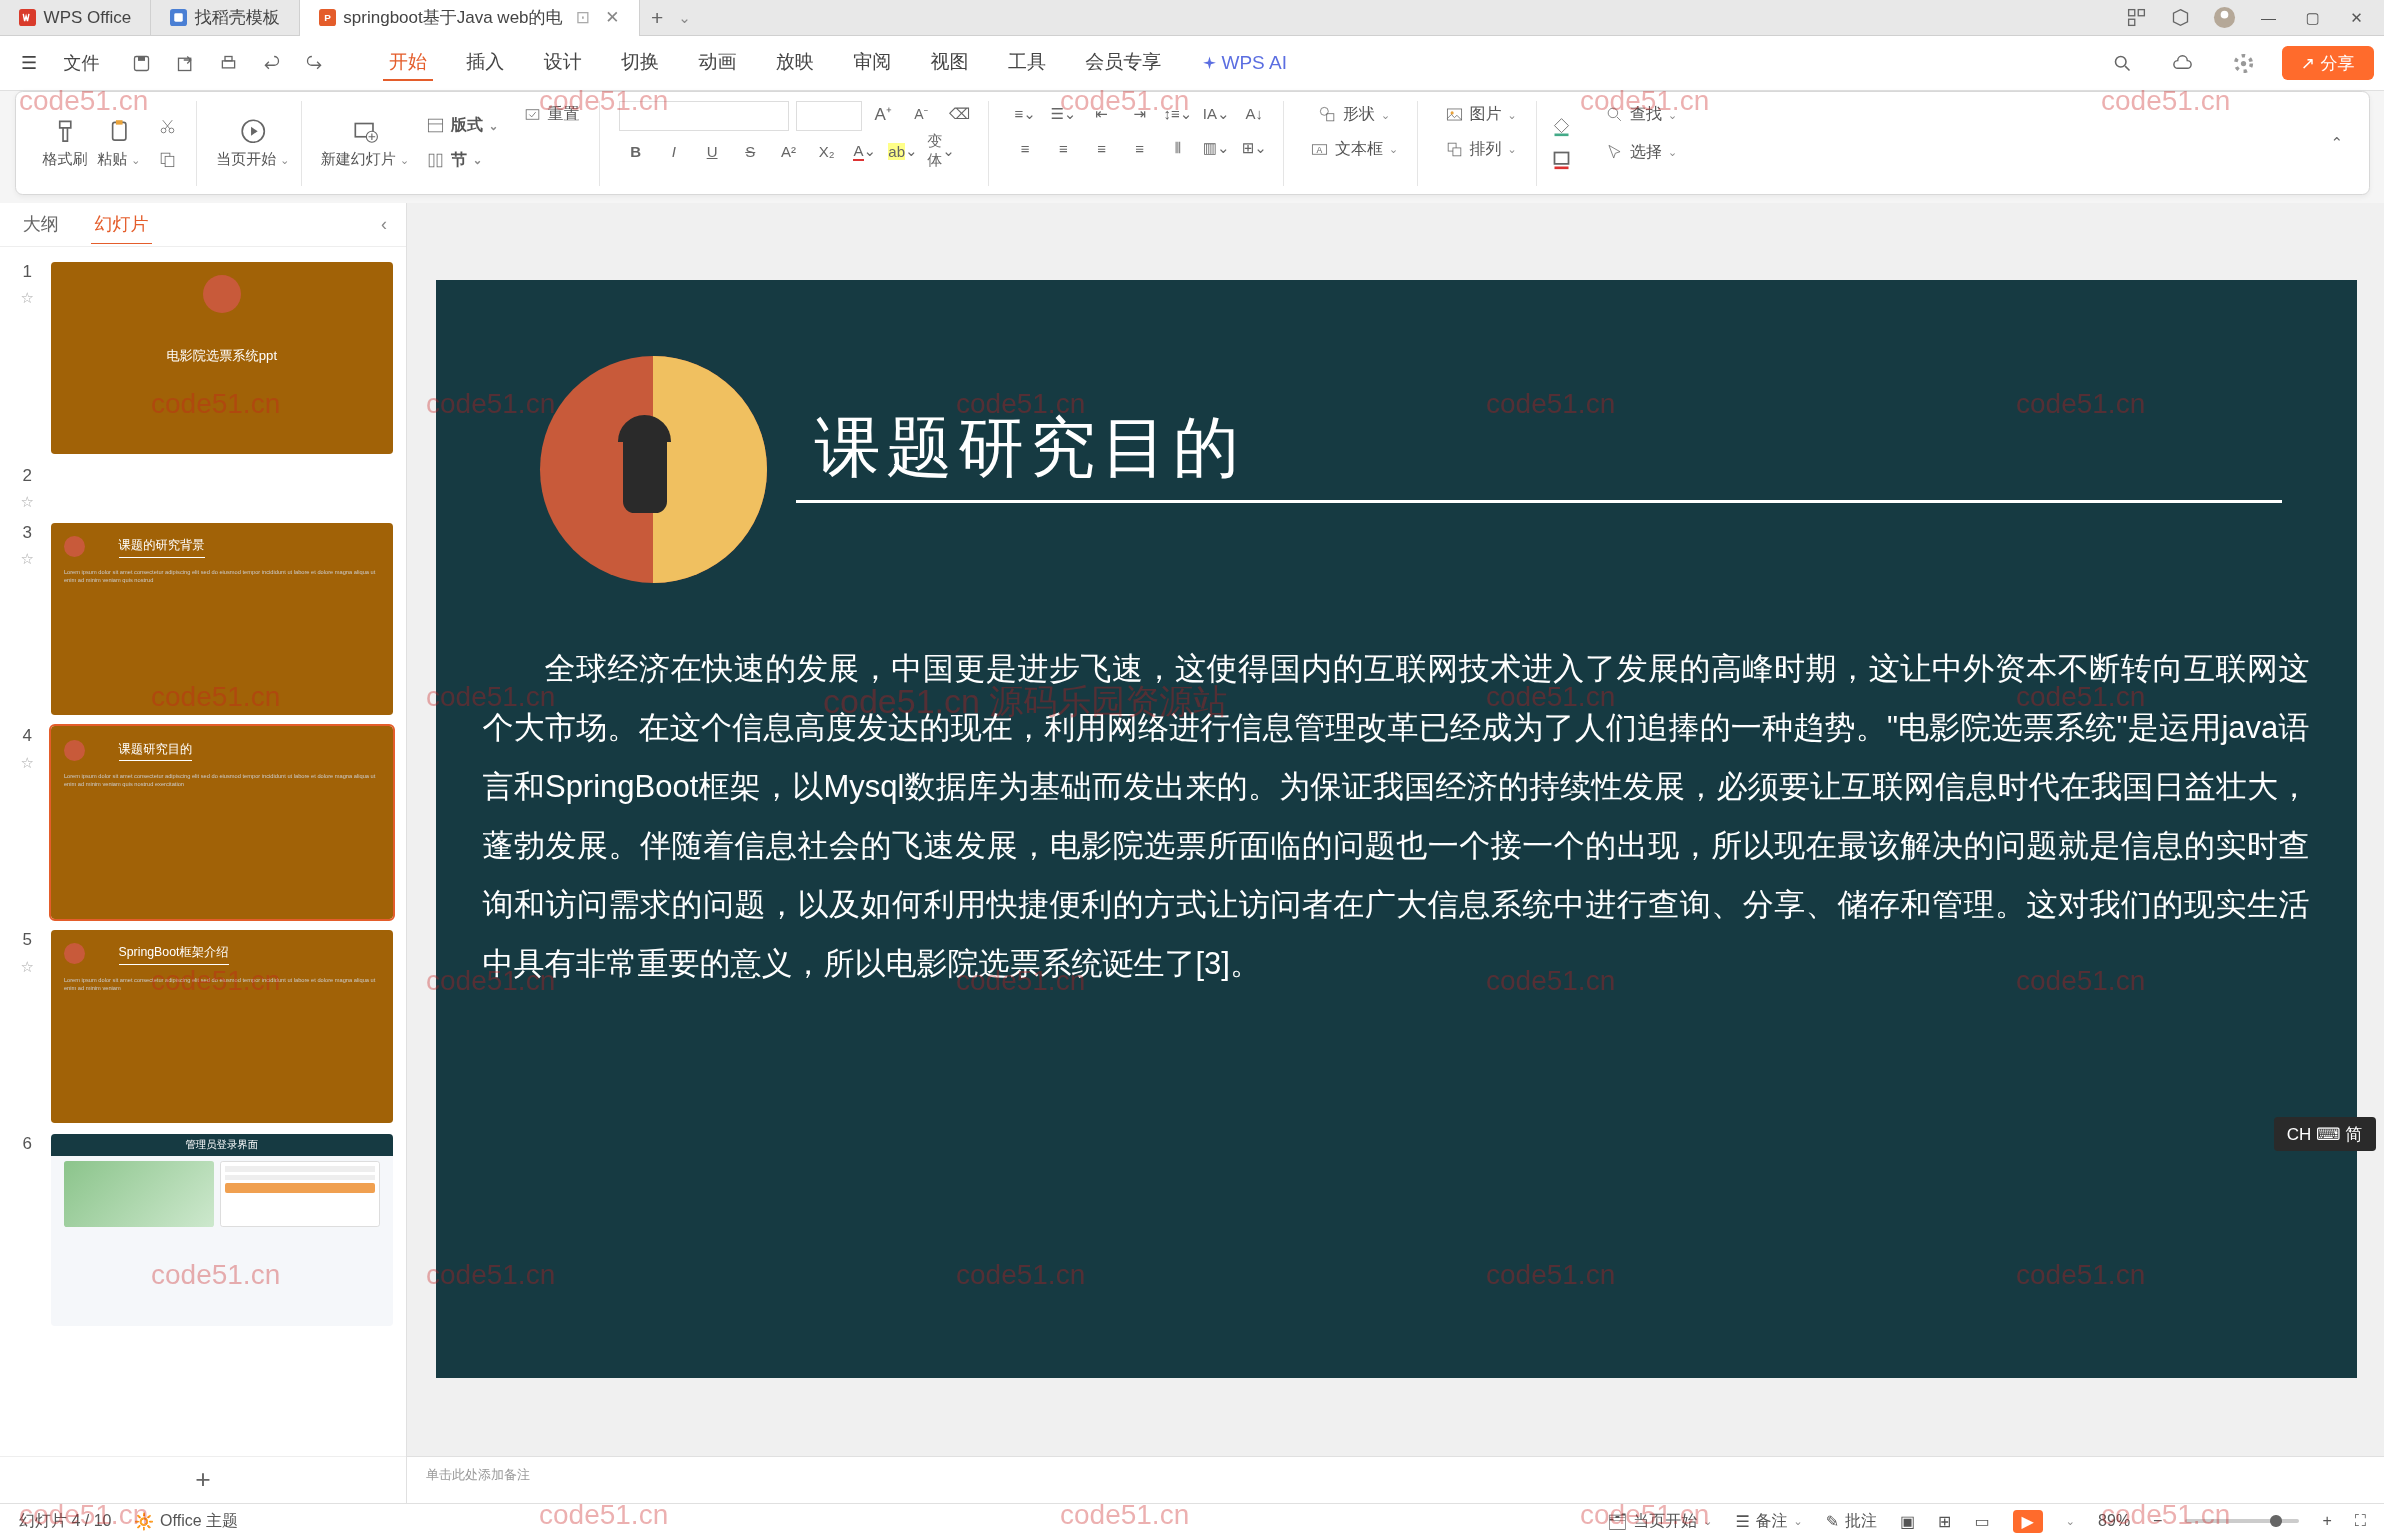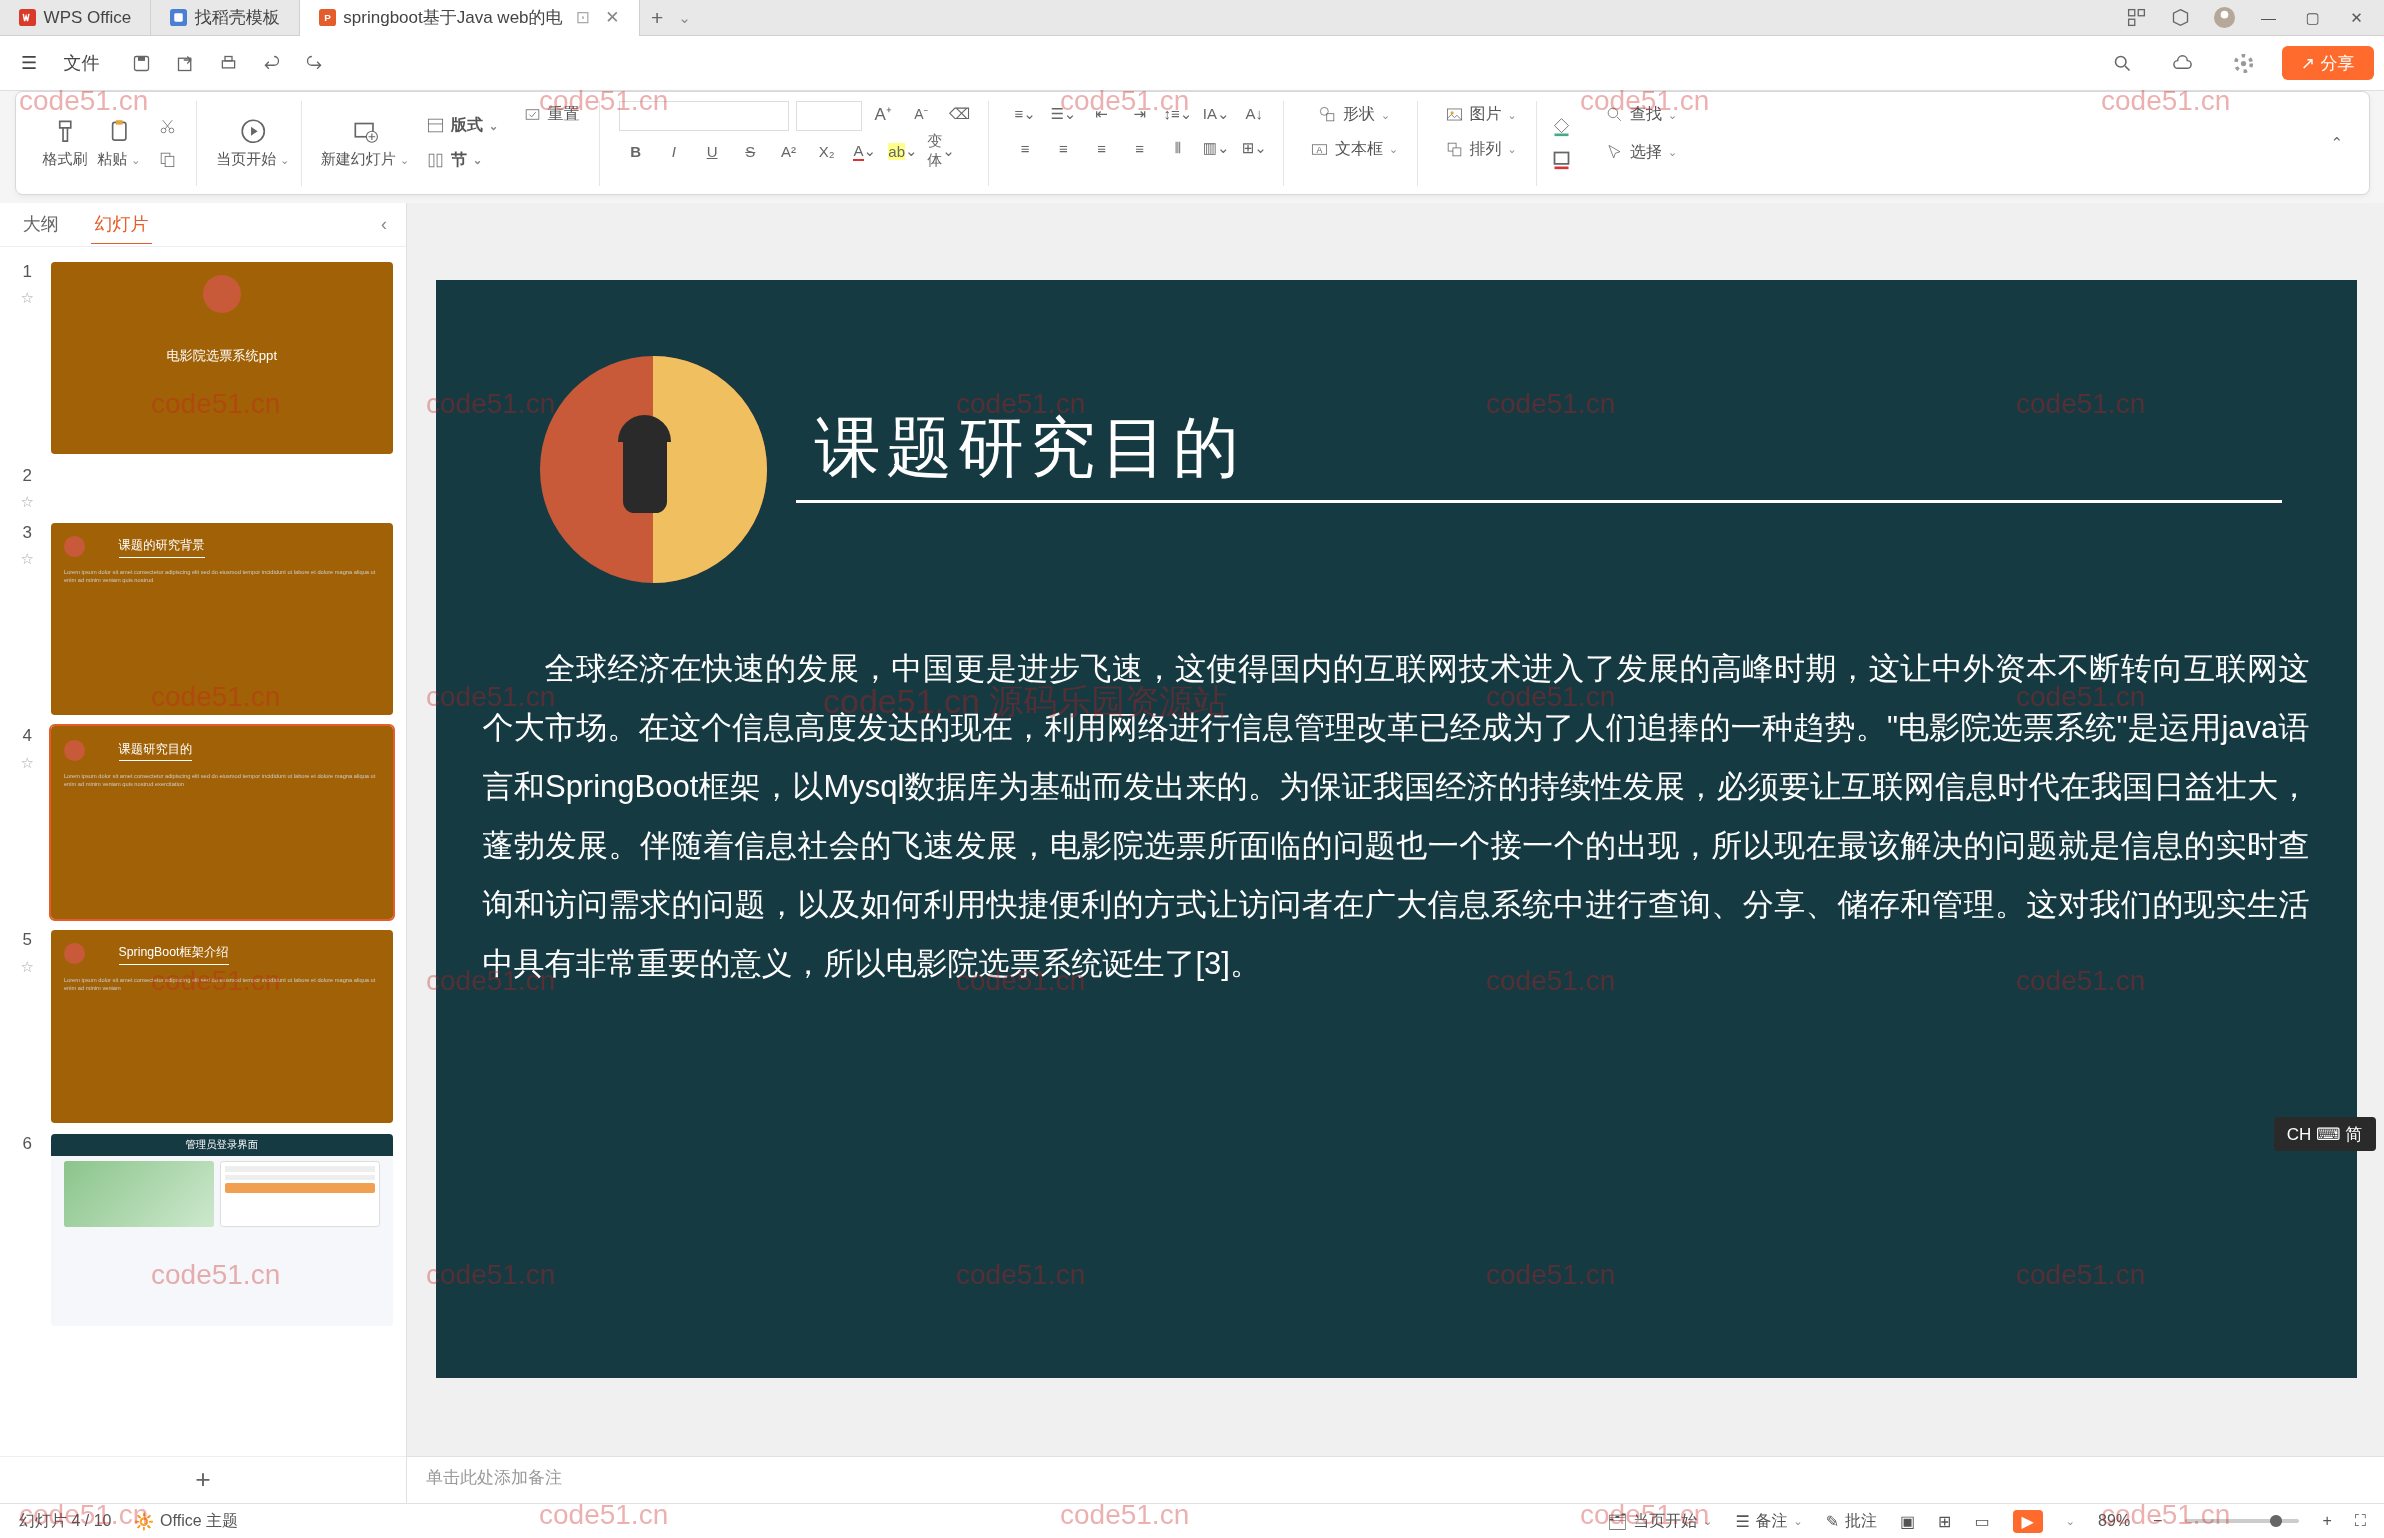--- a/index.html
+++ b/index.html
@@ -63,21 +63,21 @@
     .thumb-small-icon { width: 21px; height: 21px; background: #c85a3a; border-radius: 50%; display: inline-block; vertical-align: middle; margin-right: 5.7px; }
     .thumb-text { font-size: 5.7px; color: #ccc; line-height: 1.4; margin-top: 3.8px; }
     .thumb-login { background: #f5f7fa; }
     .add-slide { display: flex; align-items: center; justify-content: center; height: 47px; font-size: 26.5px; color: #666; cursor: pointer; border-top: 0.9px solid #eee; }
     
     
     .canvas-area { flex: 1; background: #f0f0f0; display: flex; flex-direction: column; overflow: hidden; }
     .slide-viewport { flex: 1; display: flex; align-items: center; justify-content: center; padding: 9.5px 19px; position: relative; }
     .slide { width: 1921px; height: 1098px; background: #163a42; position: relative; overflow: hidden; color: #fff; }
     
-    .notes-area { height: 47px; padding: 9.5px 19px; color: #999; font-size: 17px; background: #fff; border-top: 0.9px solid #e0e0e0; }
+    .notes-area { height: 47px; padding: 9.5px 19px; color: #999; font-size: 13px; background: #fff; border-top: 0.9px solid #e0e0e0; }
     
     
     .status-bar { height: 36px; background: #fff; border-top: 0.9px solid #e0e0e0; display: flex; align-items: center; padding: 0 19px; font-size: 16px; color: #555; gap: 23px; }
     .status-right { margin-left: auto; display: flex; align-items: center; gap: 23px; }
     .status-item { display: flex; align-items: center; gap: 5.7px; cursor: pointer; }
     .zoom-slider { width: 114px; height: 3.8px; background: #ccc; position: relative; border-radius: 1.9px; }
     .zoom-handle { width: 11.4px; height: 11.4px; background: #666; border-radius: 50%; position: absolute; left: 85px; top: -3.8px; }
     .play-btn { width: 30px; height: 23px; background: #ff6b2c; border-radius: 3.8px; display: flex; align-items: center; justify-content: center; color: #fff; }
     
     .ime-badge { position: absolute; right: 9.5px; top: 1117px; background: #2a2a2a; color: #fff; padding: 5.7px 13.2px; border-radius: 3.8px; font-size: 17px; display: flex; align-items: center; gap: 5.7px; }
@@ -166,20 +166,38 @@
       <svg viewBox="0 0 24 24" width="21" height="21">
         <path d="M9 10l-4 4 4 4M5 14h10a5 5 0 000-10" stroke="#666" fill="none" stroke-width="1.5"></path>
       </svg>
     </div>
   <div class="qat-icon">
       <svg viewBox="0 0 24 24" width="21" height="21">
         <path d="M15 10l4 4-4 4M19 14H9a5 5 0 010-10" stroke="#666" fill="none" stroke-width="1.5"></path>
       </svg>
     </div>
 
+  <div class="menu-tabs">
+    <div class="menu-tab active">开始</div>
+    <div class="menu-tab">插入</div>
+    <div class="menu-tab">设计</div>
+    <div class="menu-tab">切换</div>
+    <div class="menu-tab">动画</div>
+    <div class="menu-tab">放映</div>
+    <div class="menu-tab">审阅</div>
+    <div class="menu-tab">视图</div>
+    <div class="menu-tab">工具</div>
+    <div class="menu-tab">会员专享</div>
+    <div class="menu-tab ai">
+        <svg width="17" height="17" viewBox="0 0 24 24">
+          <path d="M12 2l2 7 7 2-7 2-2 7-2-7-7-2 7-2z" fill="#5b6ee1"></path>
+        </svg>
+        <span>WPS AI</span>
+      </div>
+  </div>
 
   <div class="top-right">
     <div class="qat-icon">
         <svg viewBox="0 0 24 24" width="21" height="21">
           <circle cx="10" cy="10" r="6" stroke="#666" fill="none" stroke-width="1.8"></circle>
           <line x1="15" y1="15" x2="20" y2="20" stroke="#666" stroke-width="1.8"></line>
         </svg>
       </div>
     <div class="qat-icon">
         <svg viewBox="0 0 24 24" width="23" height="23">

